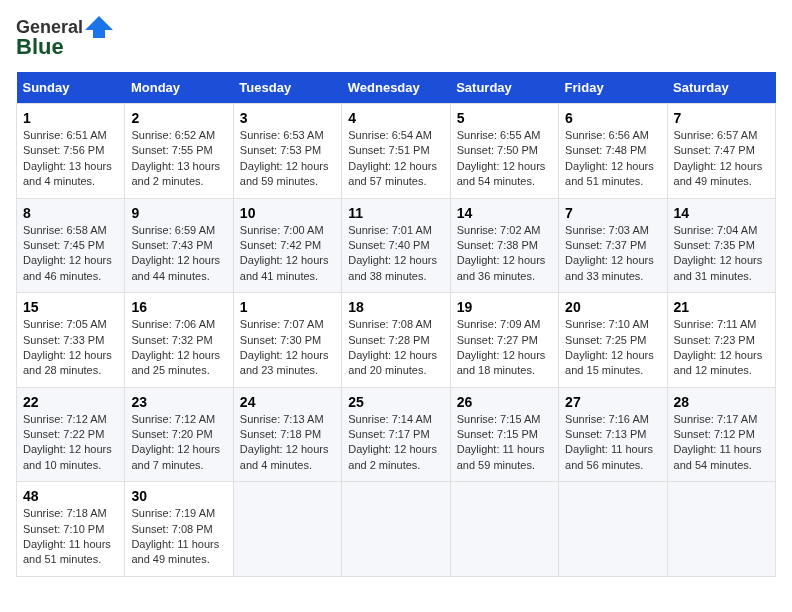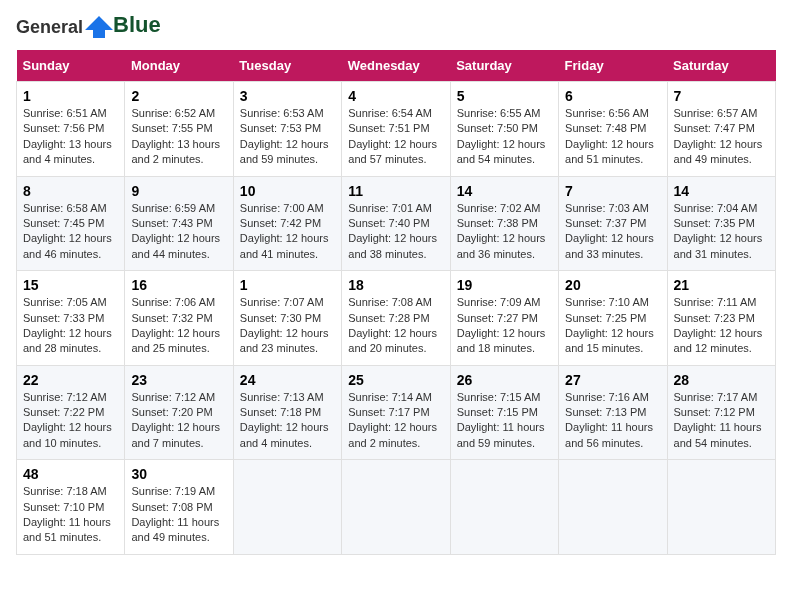--- a/index.html
+++ b/index.html
@@ -32,21 +32,21 @@
     .location-title {
       font-size: 16px;
       color: #555;
     }
     table {
       width: 100%;
       border-collapse: collapse;
       font-size: 11px;
     }
     thead tr {
-      background: #be185d;
+      background: #1d4ed8;
       color: white;
       margin-top: 44px;
     }
     thead th {
       padding: 8px 6px;
       text-align: left;
       font-size: 13px;
       font-weight: bold;
     }
     tbody tr td {
@@ -74,21 +74,21 @@
     }
     .empty-cell {
       background: #f5f7fa !important;
     }
   </style>
 </head>
 <body>
 
 <div class="header-section">
   <div class="logo">
-  <div style="display:flex;flex-direction:row;align-items:flex-start;">
+  <div style="display:flex;flex-direction:column;align-items:flex-start;">
     <div style="display:flex;align-items:center;gap:2px;">
       <div style="font-size:18px;font-weight:bold;color:#333;">General</div>
       <svg width="28" height="22" viewBox="0 0 28 22">
         <polygon points="14,0 28,14 20,14 20,22 8,22 8,14 0,14" fill="#1a73e8"></polygon>
       </svg>
     </div>
     <div style="font-size:22px;font-weight:bold;color:#14532d;margin-top:-4px;">Blue</div>
   </div>
 </div>
   <div class="title-block">

